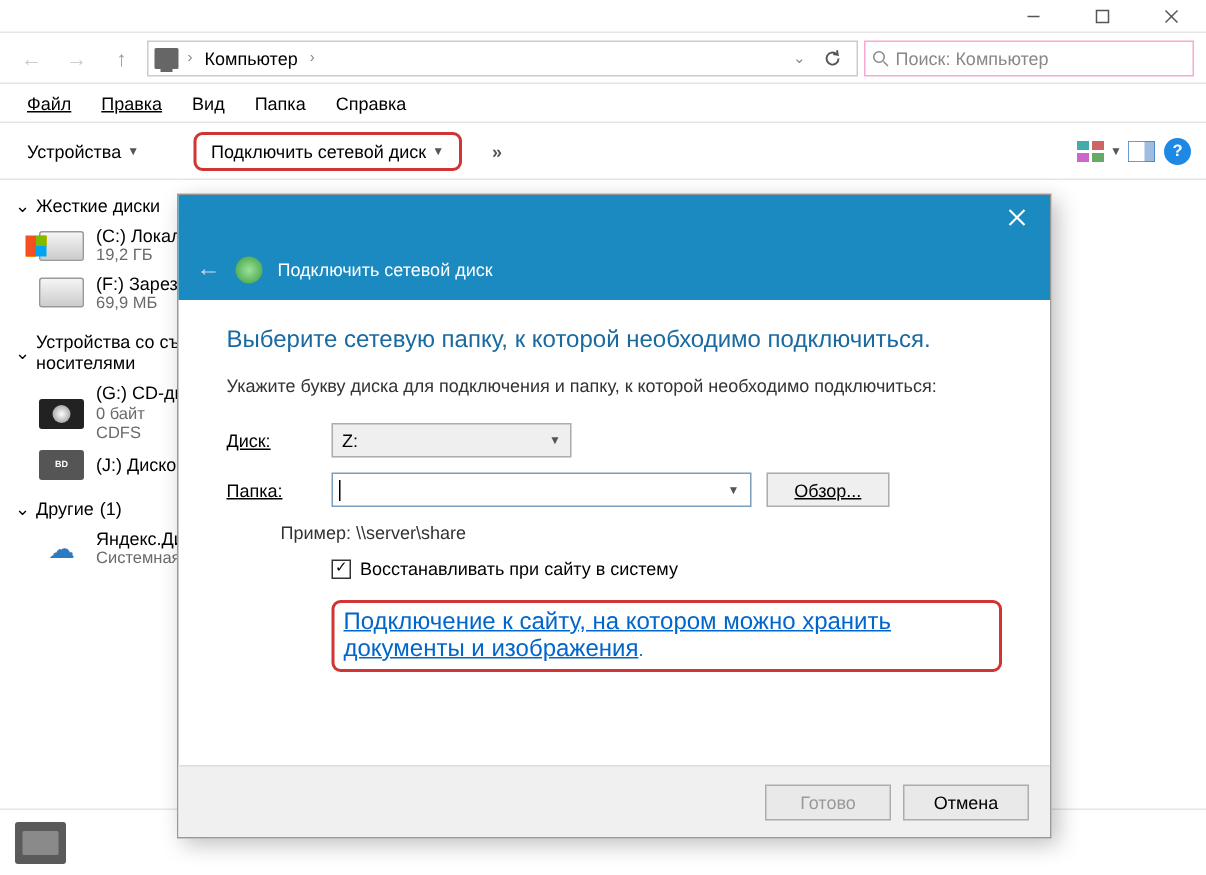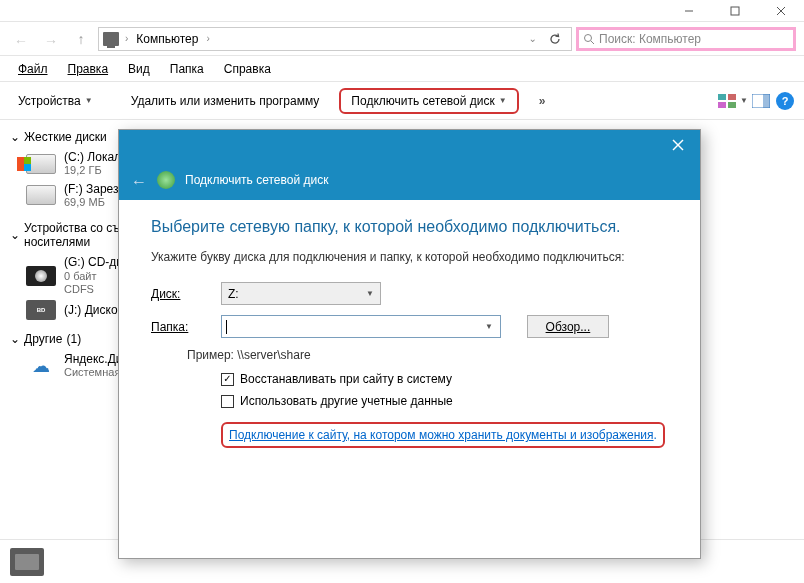--- a/index.html
+++ b/index.html
@@ -13,21 +13,21 @@
 .addrrow { height: 34px; display: flex; align-items: center; padding: 0 8px; gap: 4px; border-bottom: 1px solid #e5e5e5; }
 .navarrow { width: 26px; height: 26px; display: flex; align-items: center; justify-content: center; color: #999; font-size: 14px; }
 .navarrow.disabled { color: #ccc; }
 .addrbox { flex: 1; height: 24px; border: 1px solid #ccc; display: flex; align-items: center; padding: 0 4px; gap: 6px; }
 .pcicon { width: 16px; height: 14px; background: #666; border-radius: 1px; display: inline-block; position: relative; }
 .pcicon::after { content: ""; position: absolute; left: 4px; top: 14px; width: 8px; height: 2px; background: #666; }
 .addrsep { color: #888; font-size: 10px; }
 .addrtext { padding: 0 2px; }
 .addrspacer { flex: 1; }
 .refreshbtn { width: 24px; height: 22px; display: flex; align-items: center; justify-content: center; color: #555; }
-.searchbox { width: 220px; height: 24px; border: 3px solid #f9a8d4; display: flex; align-items: center; padding: 0 4px; gap: 4px; color: #888; }
+.searchbox { width: 220px; height: 24px; border: 1px solid #f9a8d4; display: flex; align-items: center; padding: 0 4px; gap: 4px; color: #888; }
 
 
 .menubar { height: 26px; display: flex; align-items: center; padding: 0 10px; gap: 4px; border-bottom: 1px solid #e5e5e5; }
 .menuitem { padding: 4px 8px; }
 .menuitem .ul { text-decoration: underline; }
 
 
 .toolbar { height: 38px; display: flex; align-items: center; padding: 0 8px; gap: 2px; border-bottom: 1px solid #e5e5e5; }
 .tbtn { padding: 4px 10px; display: flex; align-items: center; gap: 4px; white-space: nowrap; }
 .tbtn.hi { border: 2px solid #d13434; border-radius: 6px; }
@@ -66,26 +66,26 @@
 .modal-back { color: #cde; font-size: 16px; }
 .modal-hicon { width: 18px; height: 18px; background: radial-gradient(#9be29b,#3a9a3a); border-radius: 50%; display: inline-block; }
 .modal-body { flex: 1; padding: 18px 32px 8px 32px; }
 .modal-heading { color: #1a6aa0; font-size: 16px; margin-bottom: 14px; }
 .modal-sub { color: #333; margin-bottom: 18px; }
 .formrow { display: flex; align-items: center; margin-bottom: 10px; }
 .formrow .lbl { width: 70px; }
 .selectbox { width: 160px; height: 23px; border: 1px solid #adadad; background: #efefef; display: flex; align-items: center; justify-content: space-between; padding: 0 6px; }
 .inputbox { width: 280px; height: 23px; border: 1px solid #7a9ebd; padding: 0 4px; display: flex; align-items: center; }
 .inputbox .cursor { display: inline-block; width: 1px; height: 14px; background: #000; }
-.browse { width: 82px; height: 23px; background: #efefef; border: 1px solid #adadad; display: flex; align-items: center; justify-content: center; margin-left: 24px; }
+.browse { width: 82px; height: 23px; background: #efefef; border: 1px solid #adadad; display: flex; align-items: center; justify-content: center; margin-left: 8px; }
 .hint { margin-left: 36px; color: #333; margin-bottom: 10px; }
 .chkrow { margin-left: 70px; display: flex; align-items: center; gap: 6px; margin-bottom: 8px; }
 .chk { width: 13px; height: 13px; border: 1px solid #333; display: flex; align-items: center; justify-content: center; font-size: 10px; line-height: 1; }
 .linkwrap { margin: 6px 0 0 70px; border: 2px solid #d13434; border-radius: 6px; padding: 4px 6px; display: inline-block; }
-.linkwrap a { color: #0066cc; text-decoration: underline; font-size: 12px; }
+.linkwrap a { color: #0066cc; text-decoration: underline; font-size: 16px; }
 .modal-footer { height: 48px; background: #f0f0f0; border-top: 1px solid #ddd; display: flex; align-items: center; justify-content: flex-end; padding: 0 14px; gap: 8px; }
 .dbtn { width: 84px; height: 24px; background: #e9e9e9; border: 1px solid #adadad; display: flex; align-items: center; justify-content: center; }
 .dbtn.disabled { color: #9a9a9a; }
 
 svg { display: block; }
 </style>
 </head>
 <body>
 
 <div class="titlebar">
@@ -142,21 +142,20 @@
   <div class="menuitem"><span>Справка</span></div>
 </div>
 
 <div class="toolbar">
   <div class="tbtn">
       <span>Устройства</span> 
       <span class="caret">▼</span>
     </div>
   <div class="tspacer"></div>
   <div class="tspacer"></div>
-  <div class="tbtn">Удалить или изменить программу</div>
   <div class="tspacer"></div>
   <div class="tbtn hi">
       <span>Подключить сетевой диск</span> 
       <span class="caret">▼</span>
     </div>
   <div class="tspacer"></div>
   <div class="tbtn chev">»</div>
   <div style="flex:1"></div>
   <div class="tbiconbox">
     <svg width="18" height="14">
@@ -283,22 +282,22 @@
           <span style="text-decoration:underline">Обзор...</span>
         </div>
     </div>
 
     <div class="hint">Пример: \\server\share</div>
 
     <div class="chkrow">
       <div class="chk">✓</div>
       <span>Восстанавливать при сайту в систему</span>
     </div>
-    <div class="chkrow">
-      <div class="chk"></div>
-      <span>Использовать другие учетные данные</span>
-    </div>
 
     <div class="linkwrap">
       <a href="#">Подключение к сайту, на котором можно хранить документы и изображения</a><span style="color:#0066cc">.</span>
     </div>
   </div>
+  <div class="modal-footer">
+    <div class="dbtn disabled">Готово</div>
+    <div class="dbtn">Отмена</div>
+  </div>
 </div>
 
 </body></html>

